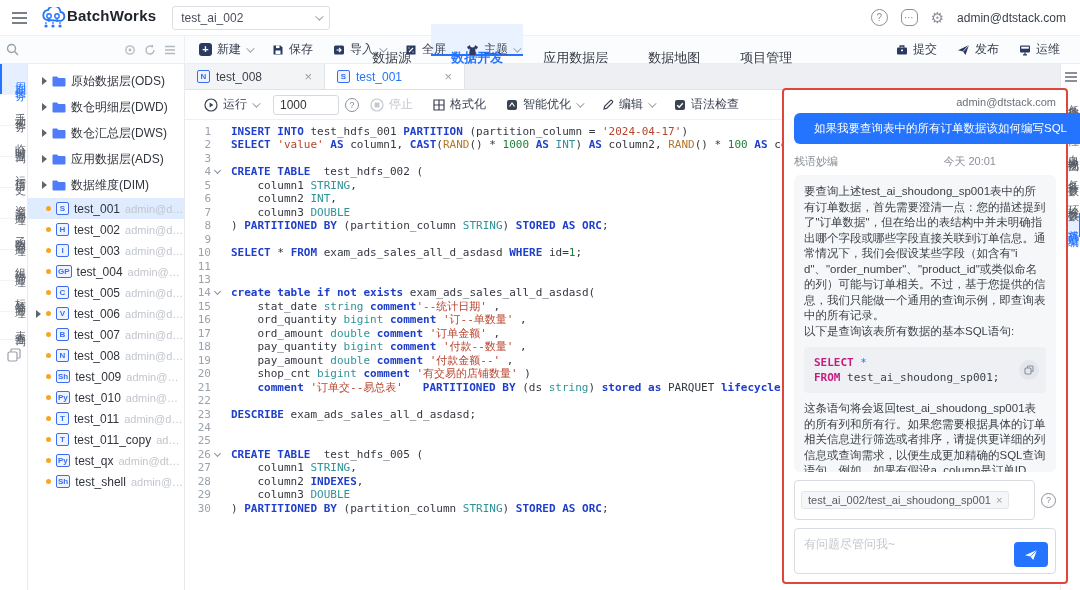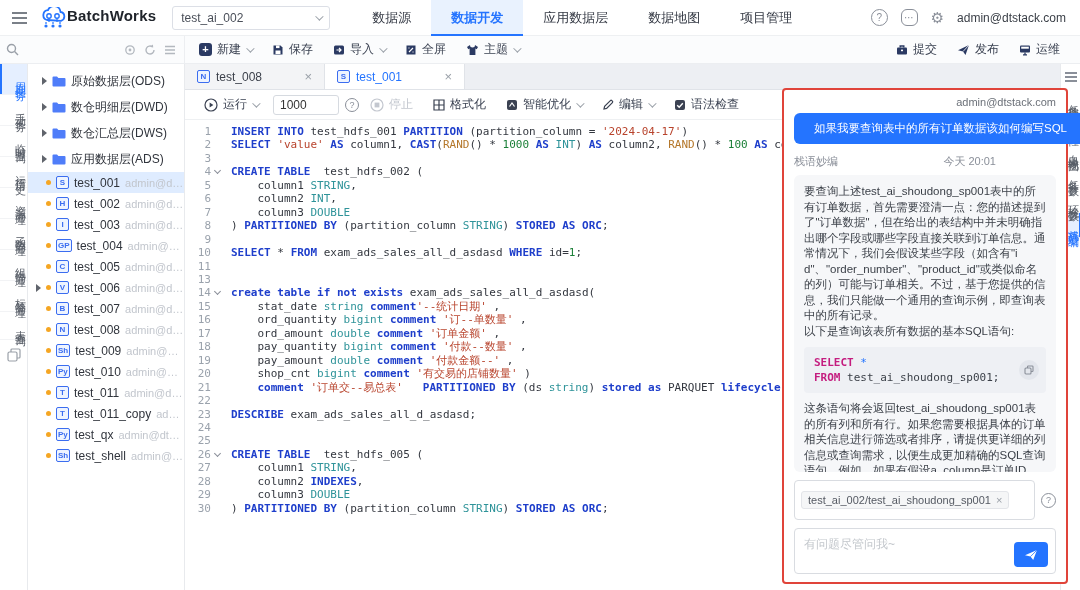--- a/index.html
+++ b/index.html
@@ -8,21 +8,21 @@
   .mono { font-family:"DejaVu Sans Mono","Liberation Mono",monospace; }
 
   
   .hdr { height:36px; display:flex; align-items:center; padding:0 14px 0 10px; border-bottom:1px solid #eef0f2; background:#fff; }
   .burger { width:15px; height:2px; background:#7a8088; box-shadow:0 5px 0 #7a8088,0 -5px 0 #7a8088; margin:0 14px 0 2px; }
   .logo { display:flex; align-items:flex-start; }
   .logo-title { font-size:15px; font-weight:bold; color:#20242b; letter-spacing:.2px; }
   .proj-select { margin-left:16px; width:158px; height:24px; border:1px solid #dcdfe6; border-radius:3px; display:flex; align-items:center; justify-content:space-between; padding:0 8px; font-size:12px; color:#4a4f59; background:#fff; }
   .chev { width:6px; height:6px; border-right:1.4px solid #9aa0a8; border-bottom:1.4px solid #9aa0a8; transform:rotate(45deg) translateY(-2px); display:inline-block; }
   .nav { display:flex; height:36px; margin-left:22px; }
-  .nav-item { padding:0 20px; line-height:35px; font-size:13px; color:#333843; cursor:pointer; }
+  .nav-item { padding:16px 20px; line-height:35px; font-size:13px; color:#333843; cursor:pointer;margin-top:24px; }
   .nav-item.active { color:#2474ff; background:#e9f2fe; box-shadow:inset 0 -2px 0 #2474ff; font-weight:bold; }
   .hdr-right { margin-left:auto; display:flex; align-items:center; gap:13px; }
   .cicon { width:17px; height:17px; border:1.3px solid #8a8f99; border-radius:50%; color:#8a8f99; font-size:10px; display:flex; align-items:center; justify-content:center; }
   .chat-ic { border-radius:6px; letter-spacing:.5px; }
   .gear { font-size:15px; color:#8a8f99; line-height:1; }
   .account { font-size:12px; color:#3a3f47; }
 
   
   .row2 { height:28px; display:flex; align-items:center; background:#fbfcfd; border-bottom:1px solid #eceef1; font-size:12px; color:#3b4252; }
   .row2-left { width:185px; display:flex; align-items:center; padding:0 8px 0 6px; gap:8px; border-right:1px solid #eceef1; height:100%; }
@@ -262,20 +262,27 @@
             <path d="M0.5 1.5 a1 1 0 0 1 1-1 h3.5 l1.4 1.6 h6.1 a1 1 0 0 1 1 1 v6.4 a1 1 0 0 1 -1 1 h-11 a1 1 0 0 1 -1-1 Z" fill="#4f7df9"></path>
           </svg>
           <span class="tname">数仓汇总层(DWS)</span>
         </div>
         <div class="trow" style="padding-left: 14px;">
           <span class="car-r"></span>
           <svg width="14" height="11" viewBox="0 0 14 11">
             <path d="M0.5 1.5 a1 1 0 0 1 1-1 h3.5 l1.4 1.6 h6.1 a1 1 0 0 1 1 1 v6.4 a1 1 0 0 1 -1 1 h-11 a1 1 0 0 1 -1-1 Z" fill="#4f7df9"></path>
           </svg>
           <span class="tname">应用数据层(ADS)</span>
+        </div>
+        <div class="trow" style="padding-left: 14px;">
+          <span class="car-r"></span>
+          <svg width="14" height="11" viewBox="0 0 14 11">
+            <path d="M0.5 1.5 a1 1 0 0 1 1-1 h3.5 l1.4 1.6 h6.1 a1 1 0 0 1 1 1 v6.4 a1 1 0 0 1 -1 1 h-11 a1 1 0 0 1 -1-1 Z" fill="#4f7df9"></path>
+          </svg>
+          <span class="tname">数据维度(DIM)</span>
         </div>
       </div>
     <div>
         <div class="trow task sel">
           <span class="dot"></span>
           <span class="badge">S</span>
           <span class="tname">test_001</span>
           <span class="towner">admin@dtstack.c...</span>
         </div>
         <div class="trow task">

